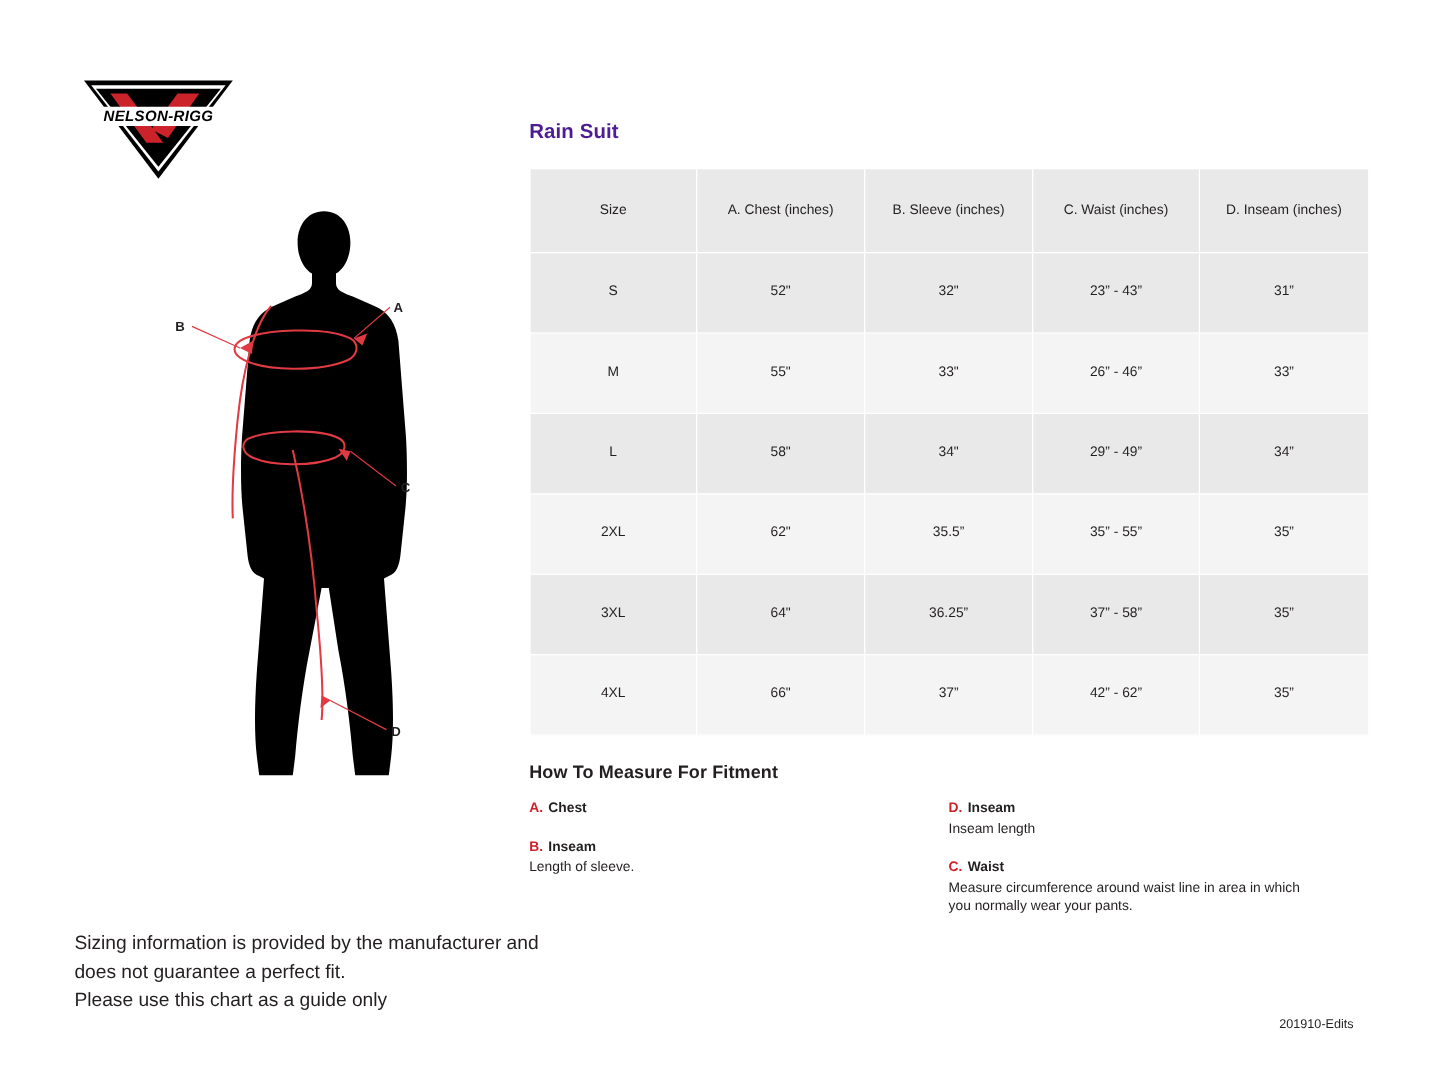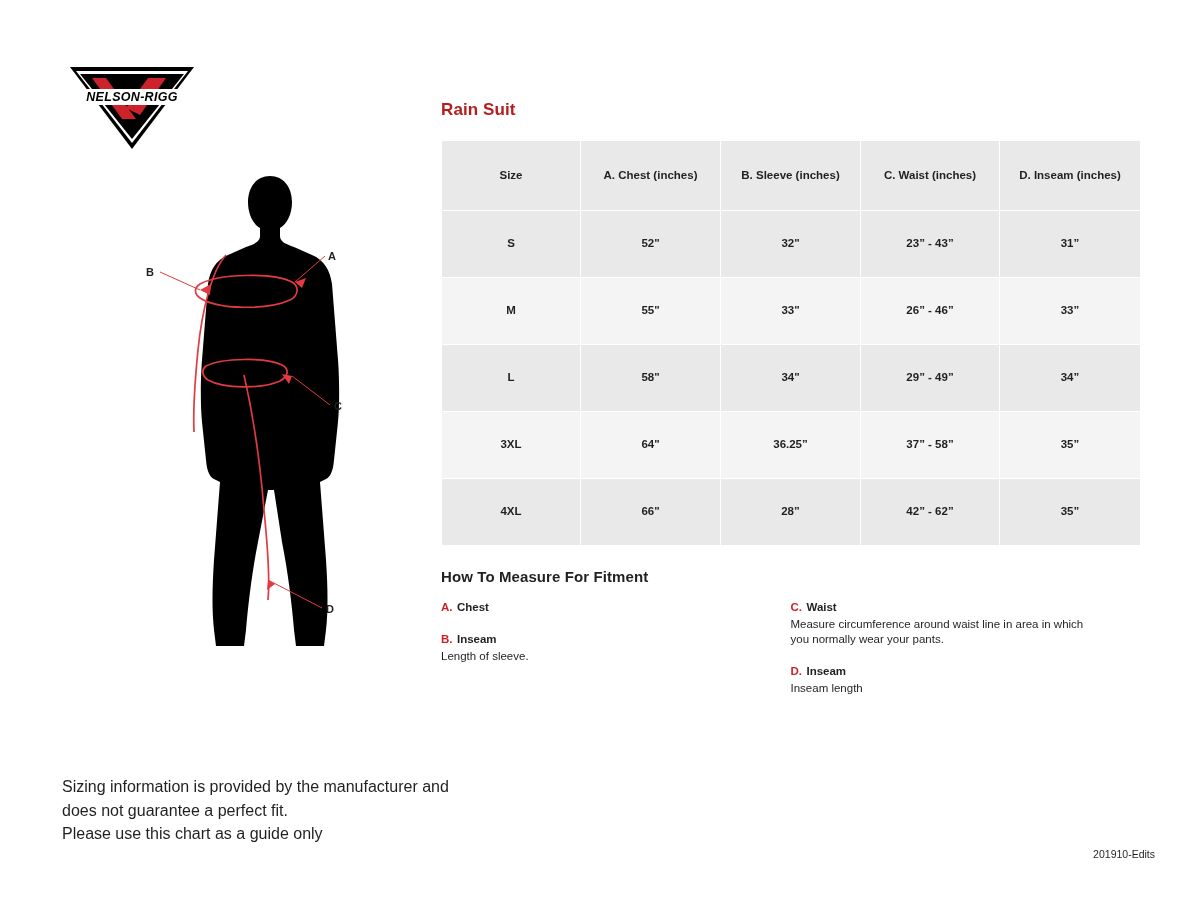--- a/index.html
+++ b/index.html
@@ -40,37 +40,37 @@
   
   #right-col {
     position: absolute;
     left: 441px;
     top: 100px;
     width: 699px;
   }
   #product-title {
     font-size: 17px;
     font-weight: bold;
-    color: #b91c1c;
+    color: #4c1d95;
     margin: 0 0 20px 0;
     letter-spacing: 0.1px;
   }
 
   
   table#size-table {
     border-collapse: collapse;
     width: 699px;
     table-layout: fixed;
   }
   #size-table td, #size-table th {
     border: 1px solid #ffffff;
     text-align: center;
     vertical-align: middle;
     font-size: 11.5px;
-    font-weight: bold;
+    font-weight: normal;
     color: #231f20;
     height: 62px;
     padding: 2px 4px;
     line-height: 1.35;
   }
   #size-table thead th {
     background: #e9e9e9;
     height: 65px;
   }
   #size-table tbody tr:nth-child(odd) td {
@@ -130,21 +130,21 @@
     position: absolute;
     left: 62px;
     bottom: 55px;
     font-size: 16px;
     line-height: 1.45;
     color: #231f20;
     width: 420px;
   }
   #doc-code {
     position: absolute;
-    right: 45px;
+    right: 72px;
     bottom: 40px;
     font-size: 10.5px;
     color: #231f20;
   }
 
   .callout-label {
     font-size: 11px;
     font-weight: bold;
     fill: #231f20;
   }
@@ -256,30 +256,37 @@
         <td>33”</td>
       </tr>
       <tr>
         <td>L</td>
         <td>58"</td>
         <td>34"</td>
         <td>29” - 49”</td>
         <td>34”</td>
       </tr>
       <tr>
+        <td>2XL</td>
+        <td>62"</td>
+        <td>35.5”</td>
+        <td>35” - 55”</td>
+        <td>35”</td>
+      </tr>
+      <tr>
         <td>3XL</td>
         <td>64"</td>
         <td>36.25”</td>
         <td>37” - 58”</td>
         <td>35”</td>
       </tr>
       <tr>
         <td>4XL</td>
         <td>66"</td>
-        <td>28”</td>
+        <td>37”</td>
         <td>42” - 62”</td>
         <td>35”</td>
       </tr>
     </tbody>
   </table>
 
   <div id="howto">
     <h2>How To Measure For Fitment</h2>
     <div class="howto-cols">
       <div class="howto-col left">
@@ -293,32 +300,32 @@
           <div>
             <span class="letter">B.</span>
             <span class="part-name">Inseam</span>
           </div>
           <div class="desc">Length of sleeve.</div>
         </div>
       </div>
       <div class="howto-col right">
         <div class="howto-item">
           <div>
+            <span class="letter">D.</span>
+            <span class="part-name">Inseam</span>
+          </div>
+          <div class="desc">Inseam length</div>
+        </div>
+        <div class="howto-item">
+          <div>
             <span class="letter">C.</span>
             <span class="part-name">Waist</span>
           </div>
           <div class="desc">Measure circumference around waist line in area in which you normally wear your pants.</div>
         </div>
-        <div class="howto-item">
-          <div>
-            <span class="letter">D.</span>
-            <span class="part-name">Inseam</span>
-          </div>
-          <div class="desc">Inseam length</div>
-        </div>
       </div>
     </div>
   </div>
 </div>
 
 <div id="disclaimer">
   <div>Sizing information is provided by the manufacturer and does not guarantee a perfect fit.</div>
   <div>Please use this chart as a guide only</div>
 </div>
 <div id="doc-code">201910-Edits</div>

